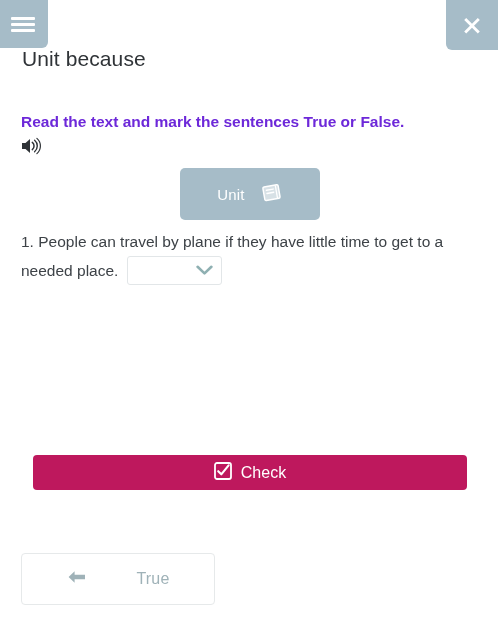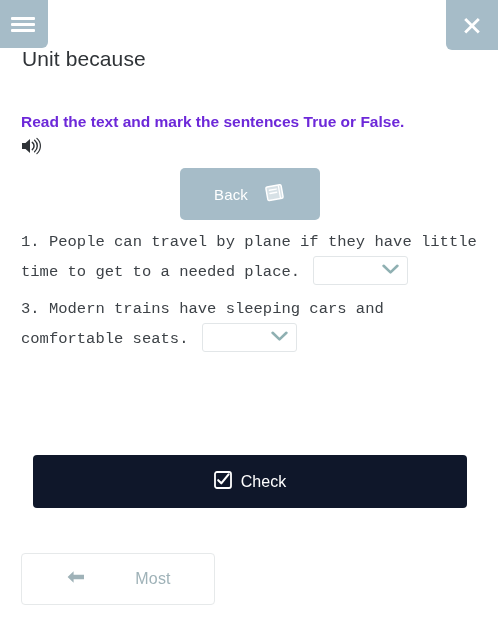--- a/index.html
+++ b/index.html
@@ -132,21 +132,20 @@
     position: absolute;
     left: 21px;
     top: 228px;
     width: 462px;
   }
   .question {
     font-size: 15.5px;
     line-height: 28px;
     color: #3d4247;
     margin: 0 0 8px 0;
-    font-family: Liberation Mono, monospace;
   }
   .q-text { }
   .answer-select {
     display: inline-block;
     vertical-align: middle;
     width: 95px;
     height: 29px;
     border: 1px solid #e2e6e8;
     border-radius: 3px;
     background: #ffffff;
@@ -170,22 +169,22 @@
     font-size: 14px;
     color: #3d4247;
   }
 
   
   .check-btn {
     position: absolute;
     left: 33px;
     top: 455px;
     width: 434px;
-    height: 53px;
-    background: #0f172a;
+    height: 35px;
+    background: #be185d;
     border: none;
     border-radius: 4px;
     color: #ffffff;
     font-size: 16px;
     font-family: "Liberation Sans", sans-serif;
     cursor: pointer;
     display: flex;
     align-items: center;
     justify-content: center;
     gap: 9px;
@@ -240,21 +239,21 @@
     <svg width="22" height="18" viewBox="0 0 22 18">
       <path d="M1 6 H4.5 L9 2 V16 L4.5 12 H1 Z" fill="#2f3337"></path>
       <path d="M11.3 5.4 A4.6 4.6 0 0 1 11.3 12.6" stroke="#2f3337" stroke-width="1.5" fill="none" stroke-linecap="round"></path>
       <path d="M13.6 3.3 A7.4 7.4 0 0 1 13.6 14.7" stroke="#2f3337" stroke-width="1.4" fill="none" stroke-linecap="round"></path>
       <path d="M15.9 1.4 A10 10 0 0 1 15.9 16.6" stroke="#2f3337" stroke-width="1.2" fill="none" stroke-linecap="round"></path>
     </svg>
   </span>
 </button>
 
 <button class="text-btn">
-  <span class="label">Back</span>
+  <span class="label">Unit</span>
   <span>
     <svg width="22" height="20" viewBox="0 0 24 22">
       <g transform="rotate(-10 12 11)">
         <rect x="3" y="3" width="17" height="15" rx="1.5" fill="#ffffff" opacity="0.55"></rect>
         <rect x="3" y="3" width="17" height="15" rx="1.5" fill="none" stroke="#ffffff" stroke-width="1.6"></rect>
         <line x1="6.5" y1="7" x2="14" y2="7" stroke="#ffffff" stroke-width="1.6" stroke-linecap="round"></line>
         <line x1="6.5" y1="10.5" x2="14" y2="10.5" stroke="#ffffff" stroke-width="1.6" stroke-linecap="round"></line>
         <line x1="17" y1="3.5" x2="17" y2="17.5" stroke="#ffffff" stroke-width="1.4"></line>
       </g>
     </svg>
@@ -270,45 +269,33 @@
       <span class="sel-value"></span>
       <span class="chev">
         <svg width="17" height="11" viewBox="0 0 17 11">
           <path d="M1.6 1.8 L8.5 8.4 L15.4 1.8" stroke="#8fb0b2" stroke-width="2.6" fill="none" stroke-linecap="round" stroke-linejoin="round"></path>
         </svg>
       </span>
     </span>
   </p>
 
 
-  <p class="question">
-    <span class="q-text">3.</span>
-    <span class="q-text">Modern trains have sleeping cars and comfortable seats.</span>
-    <span class="answer-select">
-      <span class="sel-value"></span>
-      <span class="chev">
-        <svg width="17" height="11" viewBox="0 0 17 11">
-          <path d="M1.6 1.8 L8.5 8.4 L15.4 1.8" stroke="#8fb0b2" stroke-width="2.6" fill="none" stroke-linecap="round" stroke-linejoin="round"></path>
-        </svg>
-      </span>
-    </span>
-  </p>
 
 </div>
 
 <button class="check-btn">
   <span>
     <svg width="18" height="18" viewBox="0 0 18 18">
       <rect x="1" y="1" width="16" height="16" rx="2" fill="none" stroke="#ffffff" stroke-width="1.8"></rect>
       <path d="M4.2 9.2 L7.3 12.3 L14.6 3.4" stroke="#ffffff" stroke-width="2.1" fill="none" stroke-linecap="round" stroke-linejoin="round"></path>
     </svg>
   </span>
   <span class="label">Check</span>
 </button>
 
 <button class="back-btn">
   <span>
     <svg width="22" height="16" viewBox="0 0 22 16">
       <path d="M8.6 2.2 L2.6 8 L8.6 13.8 L8.6 10.2 L19 10.2 L19 5.8 L8.6 5.8 Z" fill="#9fb2b8"></path>
     </svg>
   </span>
-  <span class="label">Most</span>
+  <span class="label">True</span>
 </button>
 
 </body></html>

